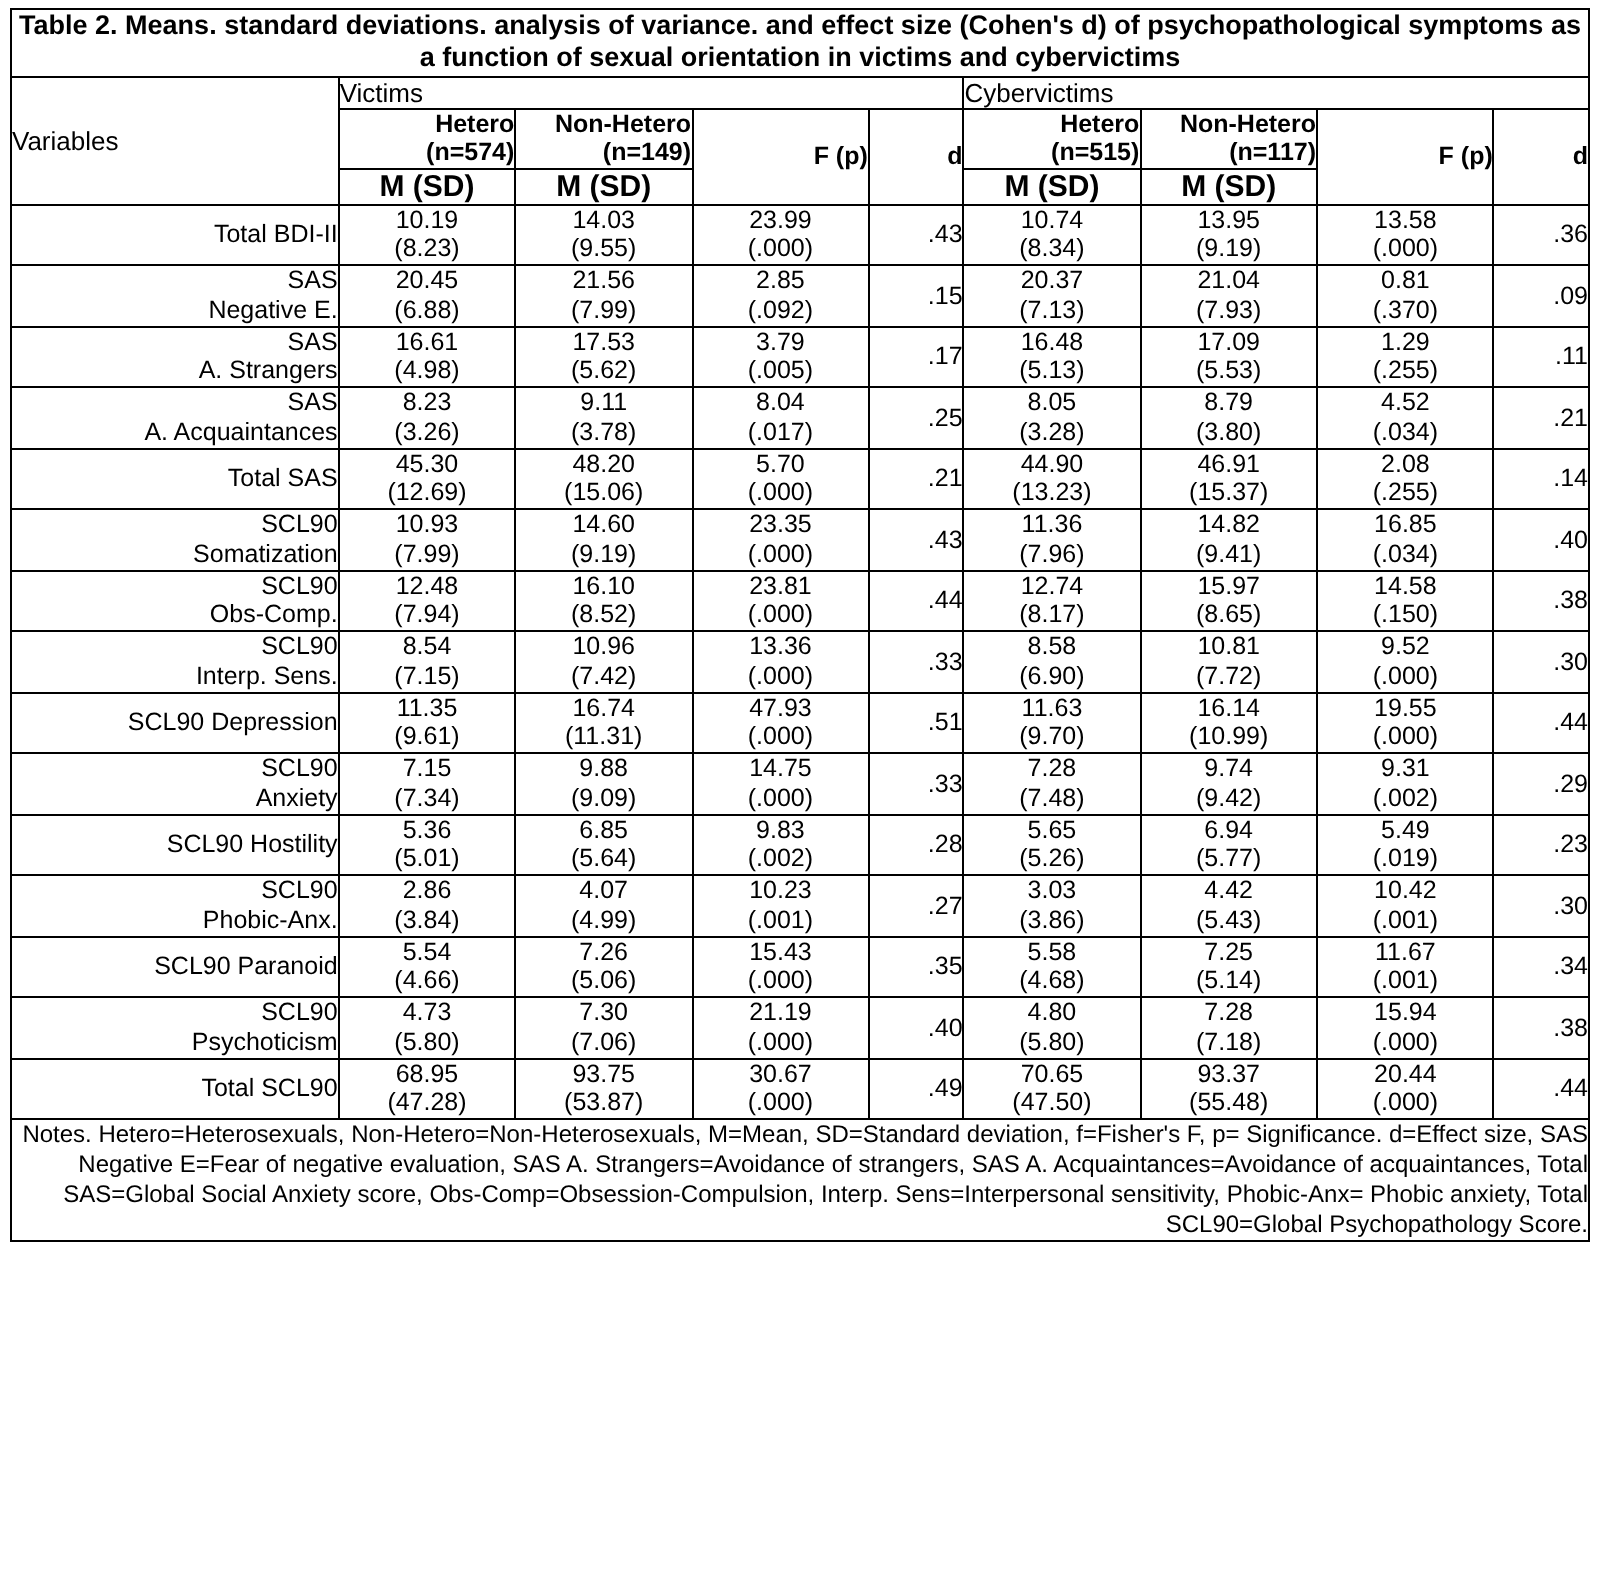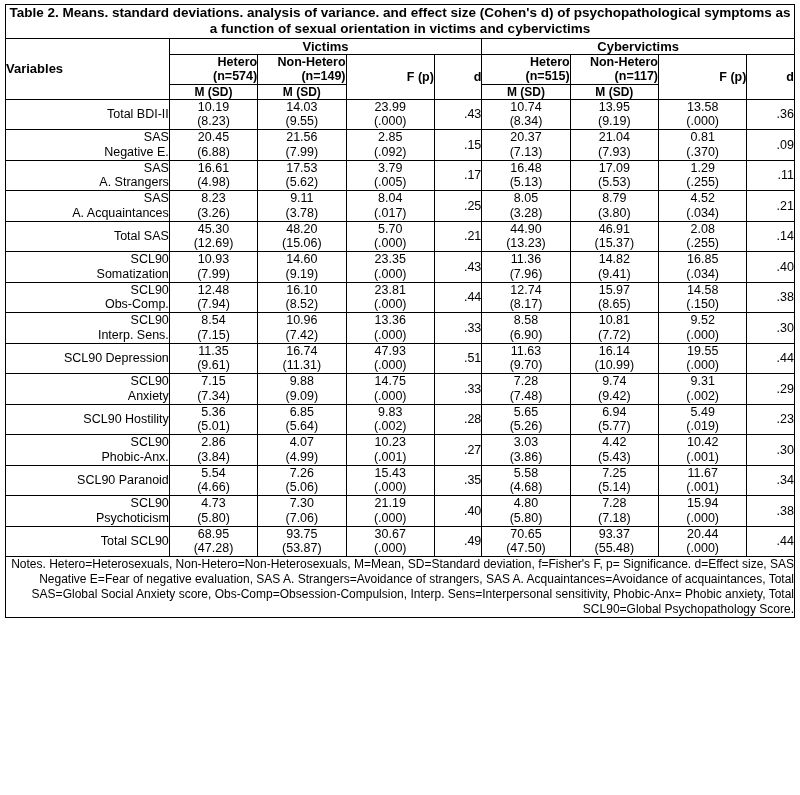--- a/index.html
+++ b/index.html
@@ -32,43 +32,42 @@
     vertical-align: middle;
   }
   .title-cell {
     text-align: center;
     font-weight: bold;
     font-size: 13.5px;
     line-height: 1.22;
     padding: 3px 14px 4px 14px;
   }
   .grp-head {
-    text-align: center;
-    font-weight: bold;
+    font-weight: normal;
     font-size: 13px;
     padding: 2px 0 2px 0;
   }
   .sub-head {
     text-align: right;
     font-weight: bold;
     font-size: 12.5px;
     line-height: 1.15;
     padding: 3px 2px;
   }
   .var-head {
     text-align: left;
-    font-weight: bold;
+    font-weight: normal;
     font-size: 13px;
     padding-left: 5px;
     margin-left: 26px;
   }
   .msd {
     text-align: center;
     font-weight: bold;
-    font-size: 12px;
+    font-size: 15px;
     padding: 2px 0 3px 0;
   }
   td.varname {
     text-align: right;
     font-size: 12.5px;
     line-height: 1.18;
     padding: 2px 0 3px 5px;
   }
   td.num {
     text-align: center;

